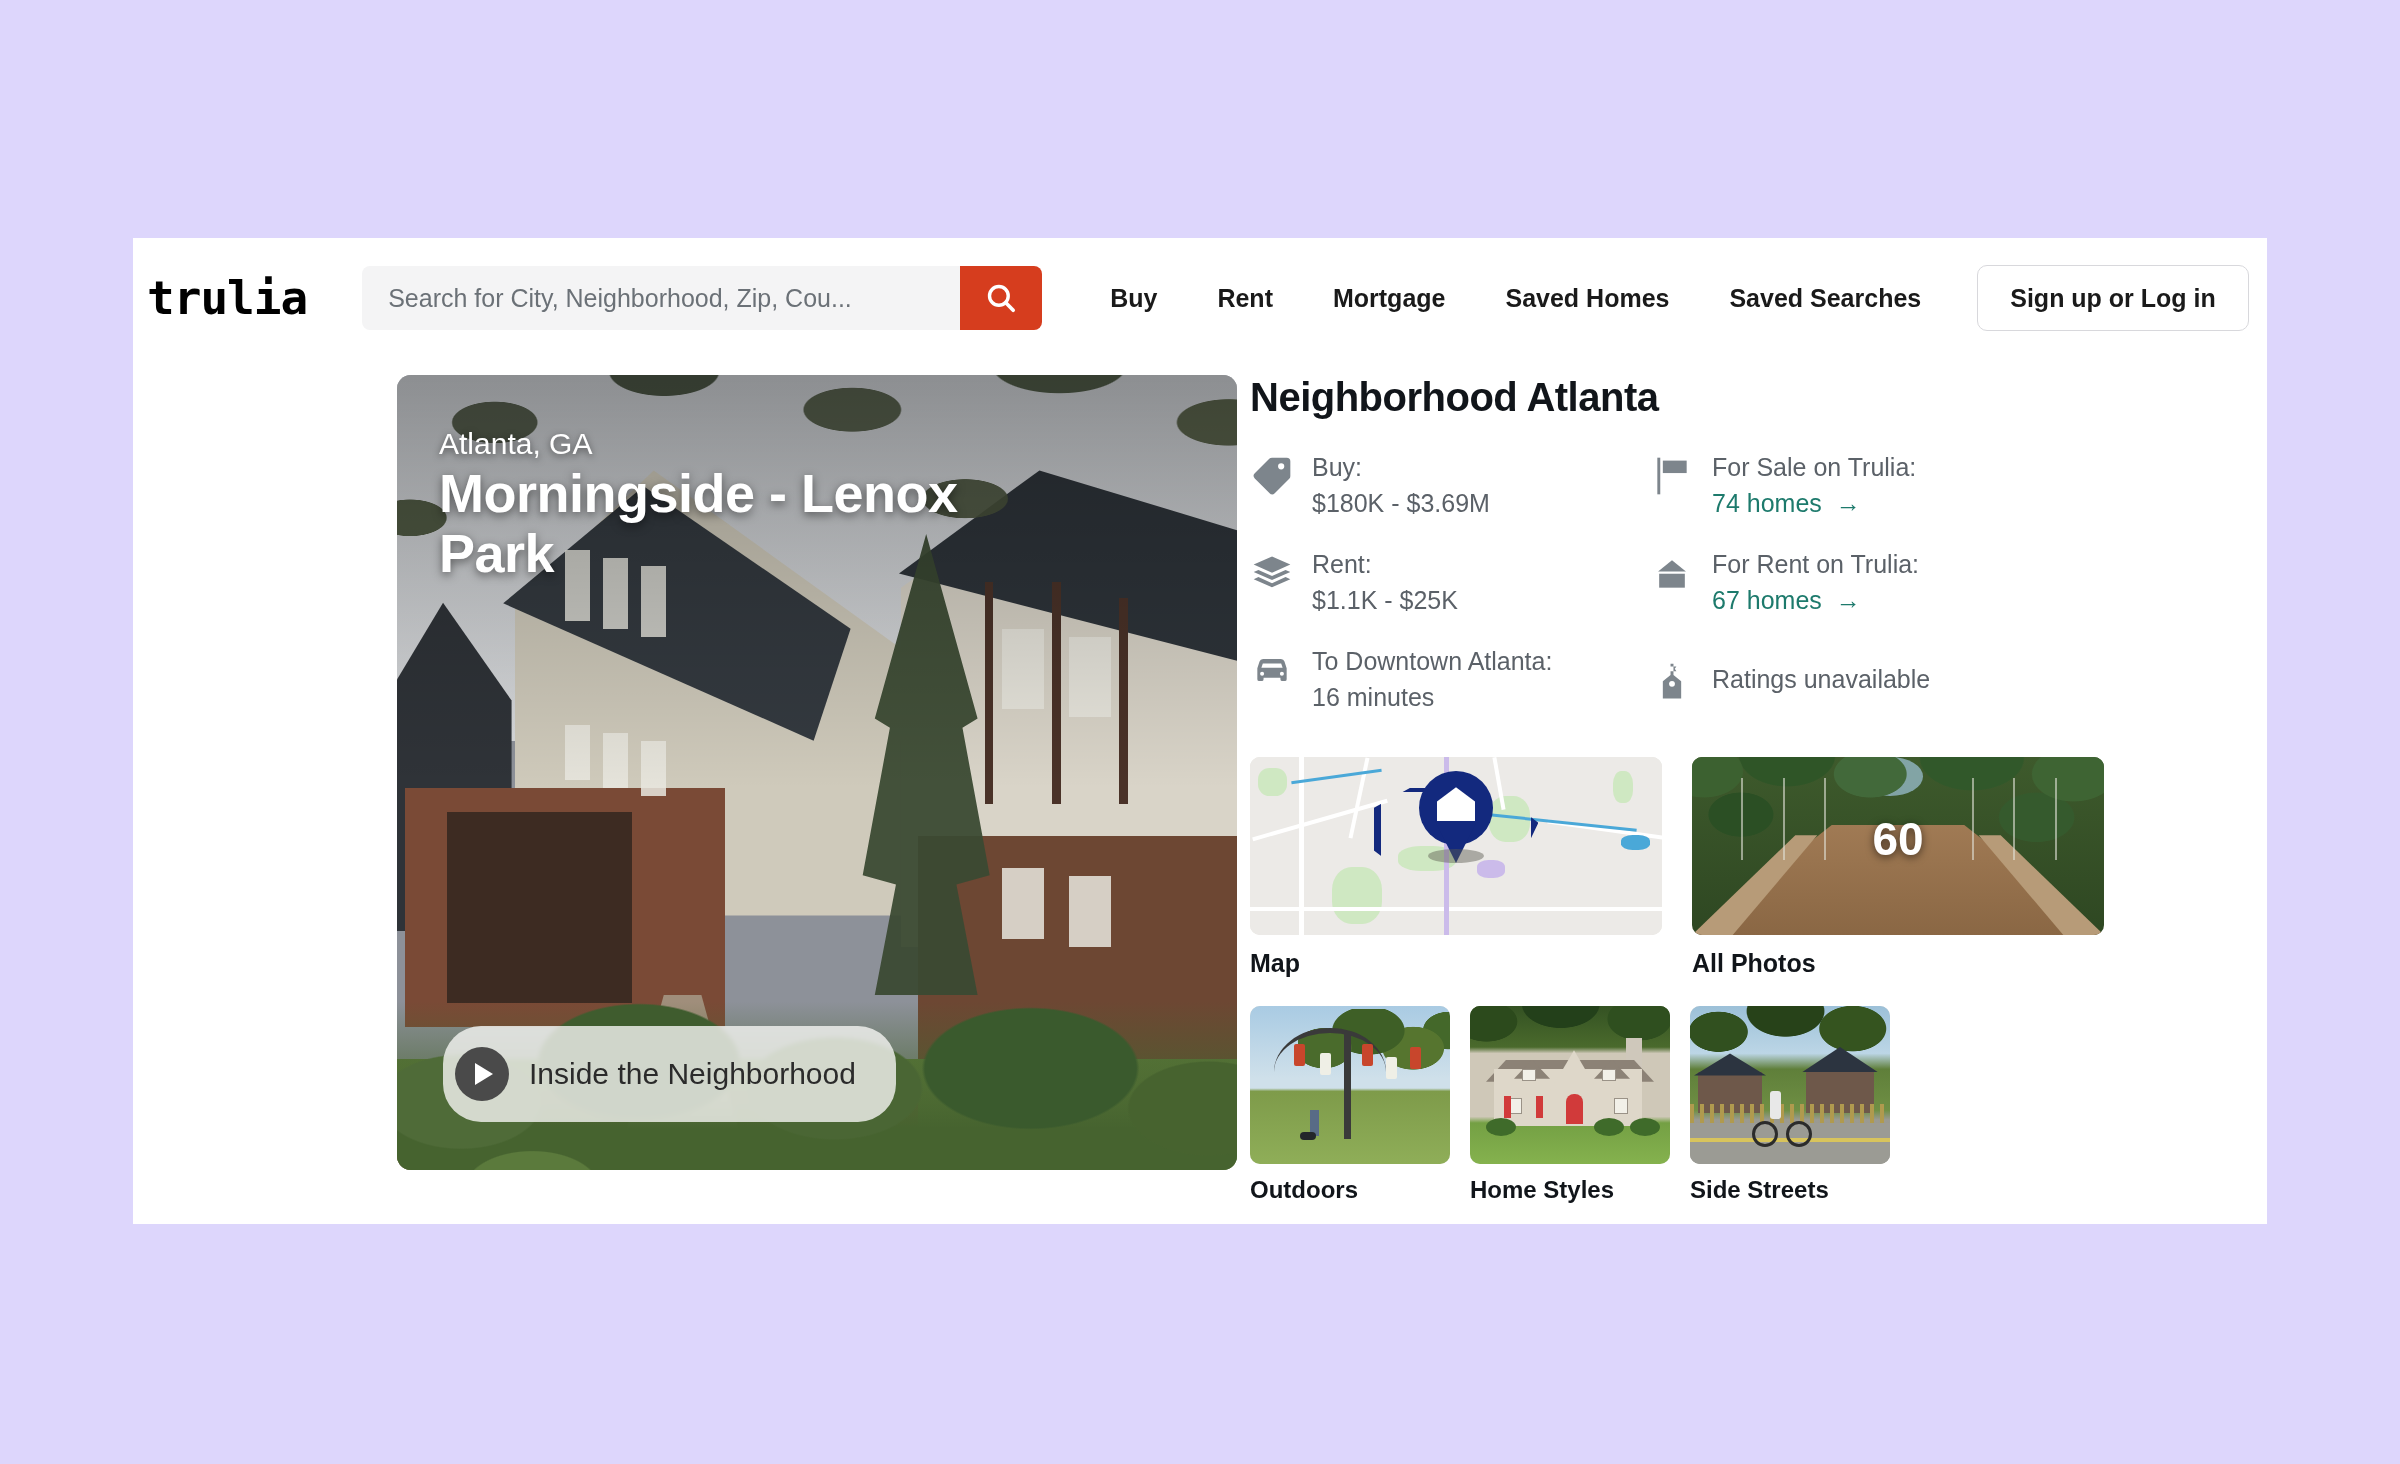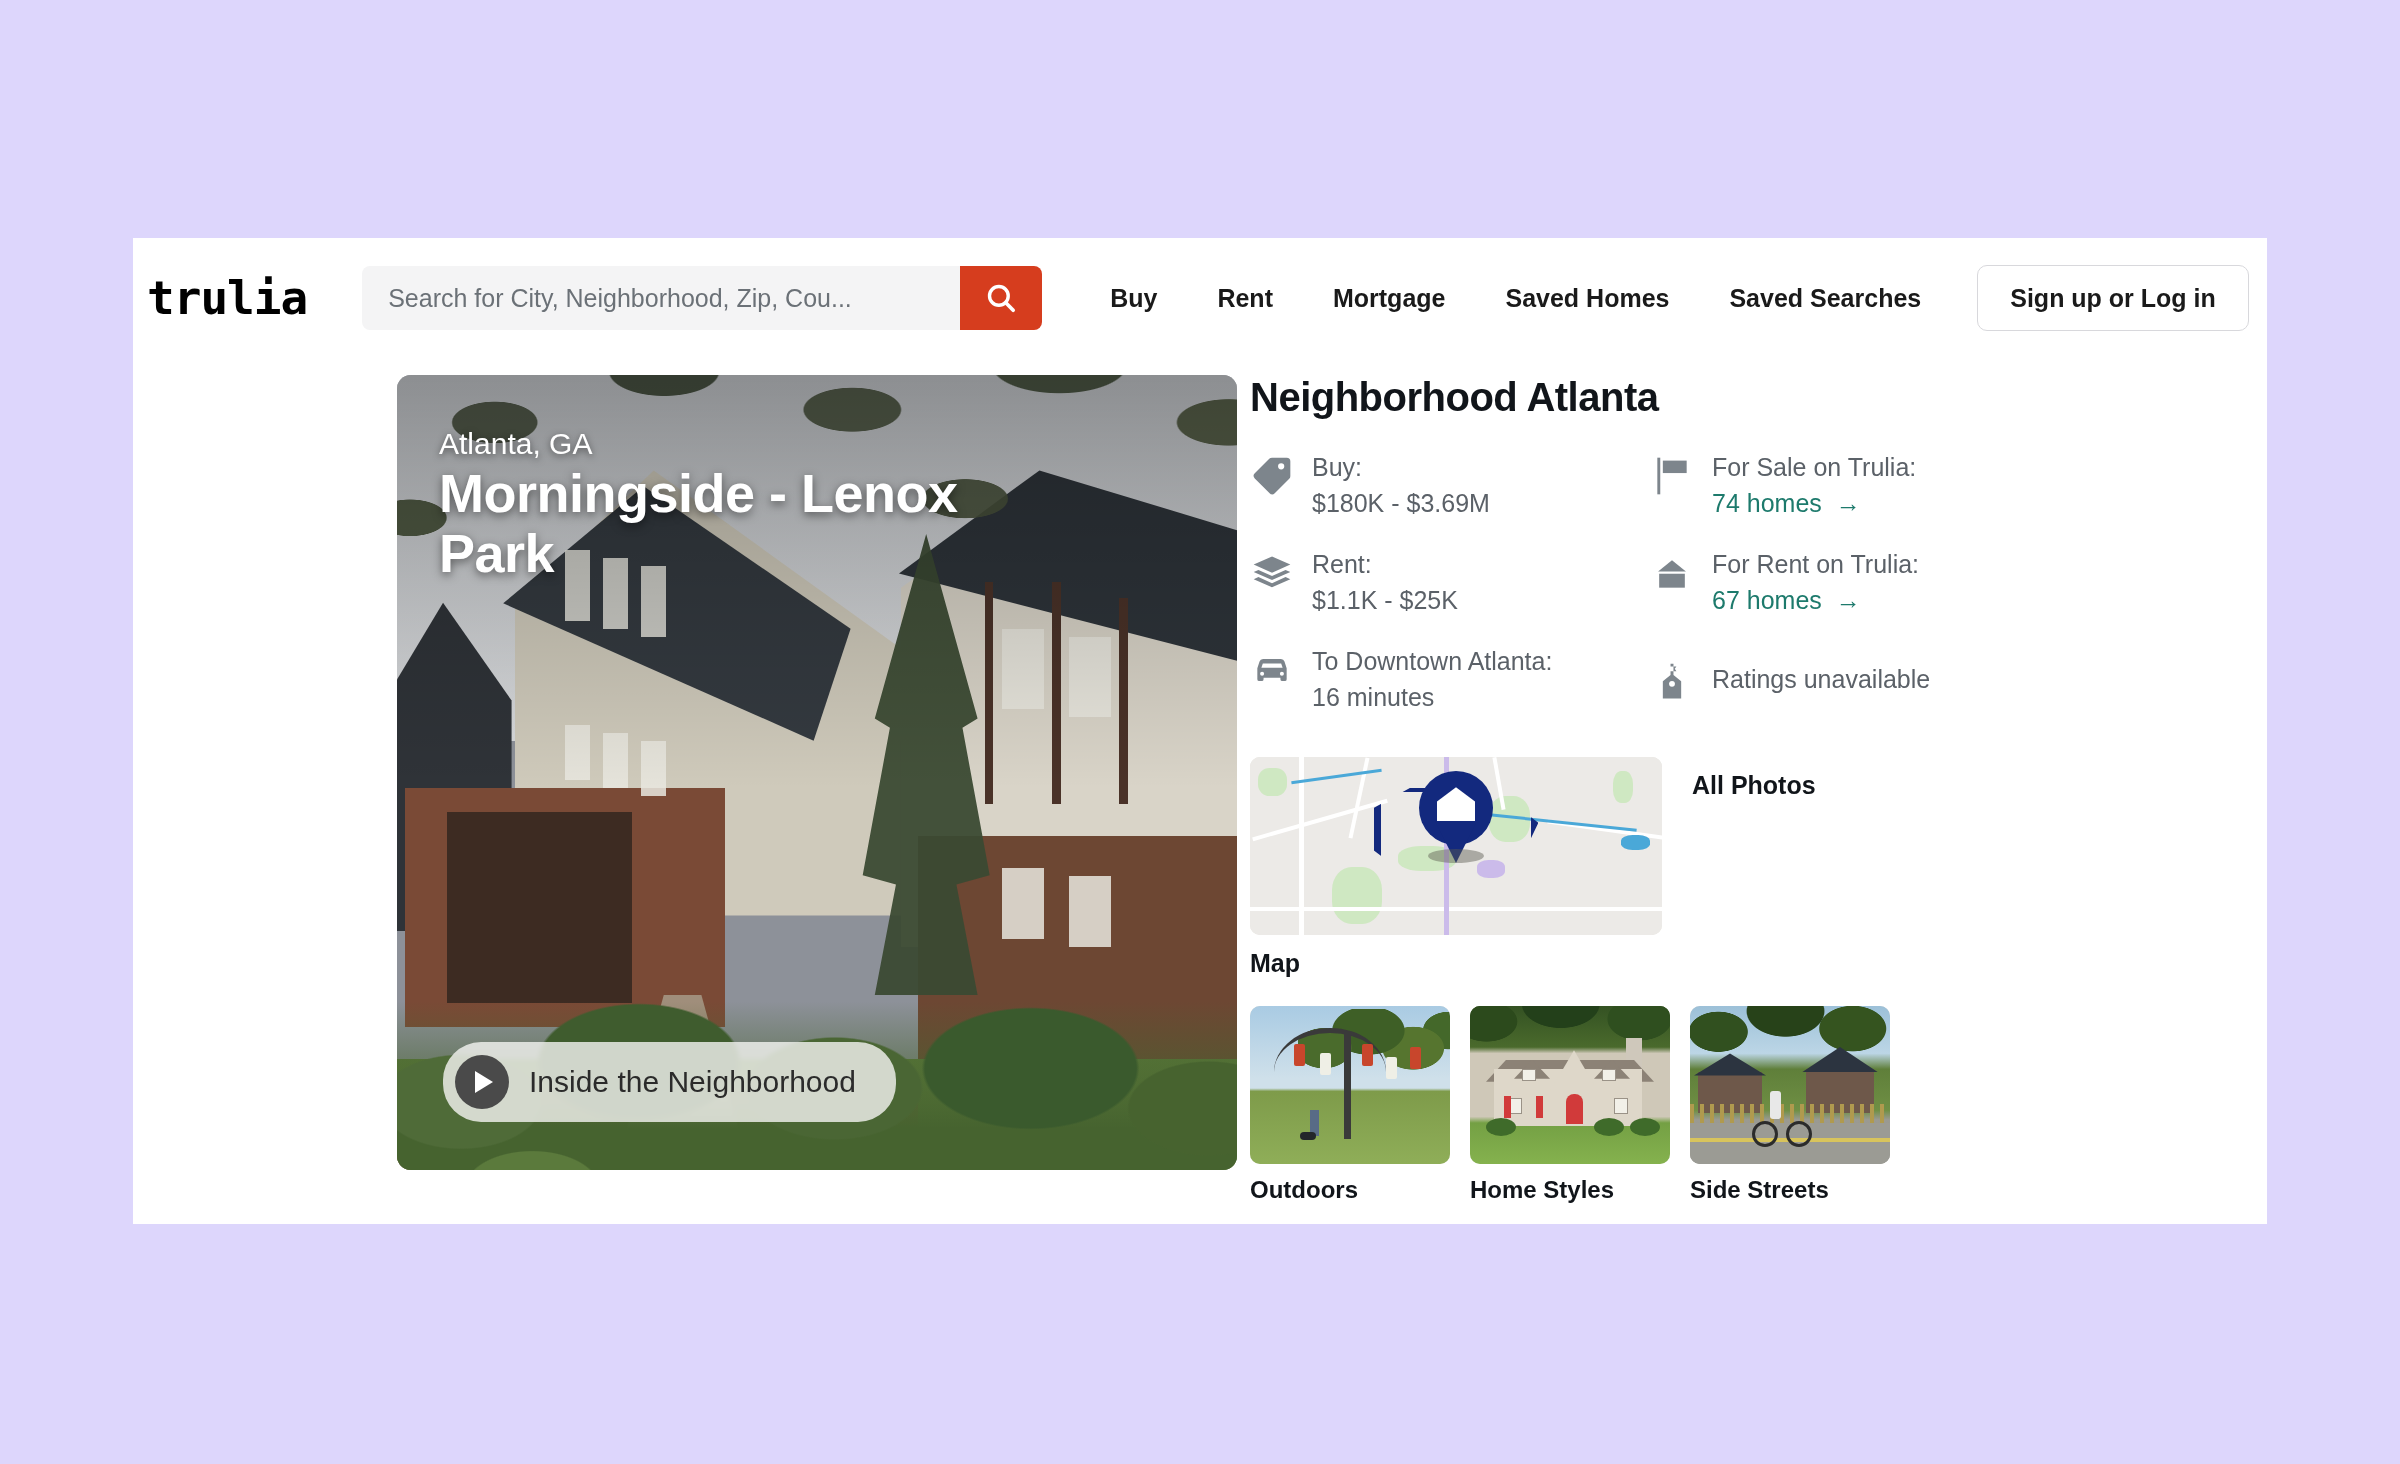--- a/index.html
+++ b/index.html
@@ -169,21 +169,21 @@
   }
   .hero-title {
     position: absolute; left: 42px; top: 88px;
     width: 640px;
     color: #fff; font-size: 54px; font-weight: 700;
     line-height: 1.12; letter-spacing: -.5px;
     text-shadow: 0 3px 10px rgba(0,0,0,.5);
   }
   .video-pill {
     position: absolute; left: 46px; bottom: 48px;
-    height: 80px; padding: 0 40px 0 12px;
+    height: 96px; padding: 0 40px 0 12px;
     display: flex; align-items: center; gap: 20px;
     background: rgba(245,245,243,.80);
     border-radius: 38px; cursor: pointer;
     backdrop-filter: blur(2px);
   }
   .play-circle {
     width: 54px; height: 54px; border-radius: 50%;
     background: #4a4a4a;
     display: flex; align-items: center; justify-content: center;
   }
@@ -574,20 +574,35 @@
             <div class="mpin-tip"></div>
             <div class="mpin-body"></div>
             <div class="mpin-house"></div>
           </div>
           <div class="mpin-shadow"></div>
         </div>
         <div class="tile-cap">Map</div>
       </div>
 
       <div class="tile-big">
+        <div class="tile-img">
+          <div class="bridge-bg"></div>
+          <div class="bridge-sky"></div>
+          <div class="bridge-folly"></div>
+          <div class="bridge-deck"></div>
+          <div class="bridge-rail-l"></div>
+          <div class="bridge-rail-r"></div>
+          <div class="cable" style="left:12%"></div>
+          <div class="cable" style="left:22%"></div>
+          <div class="cable" style="left:32%"></div>
+          <div class="cable" style="left:68%"></div>
+          <div class="cable" style="left:78%"></div>
+          <div class="cable" style="left:88%"></div>
+          <div class="bridge-count">60</div>
+        </div>
         <div class="tile-cap">All Photos</div>
       </div>
 
     </div>
 
     <div class="tiles-bot">
 
       <div class="tile-sm">
         <div class="tile-sm-img">
           <div class="o-sky"></div>

